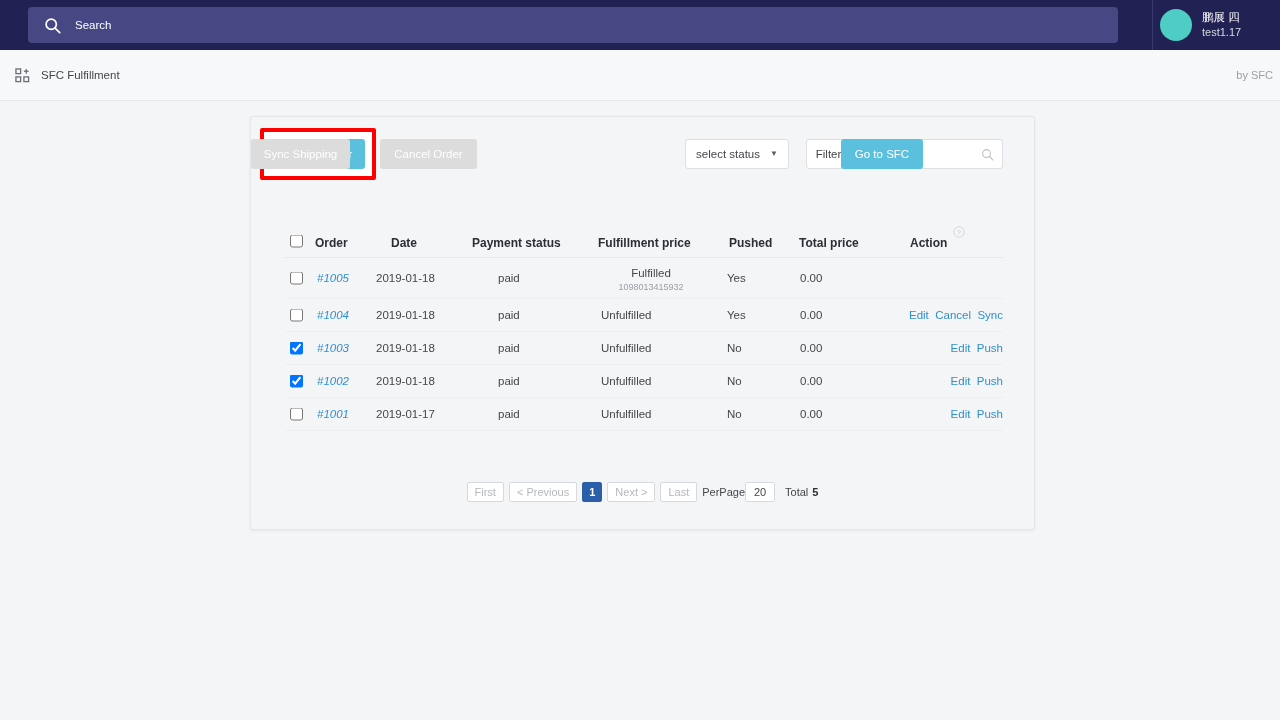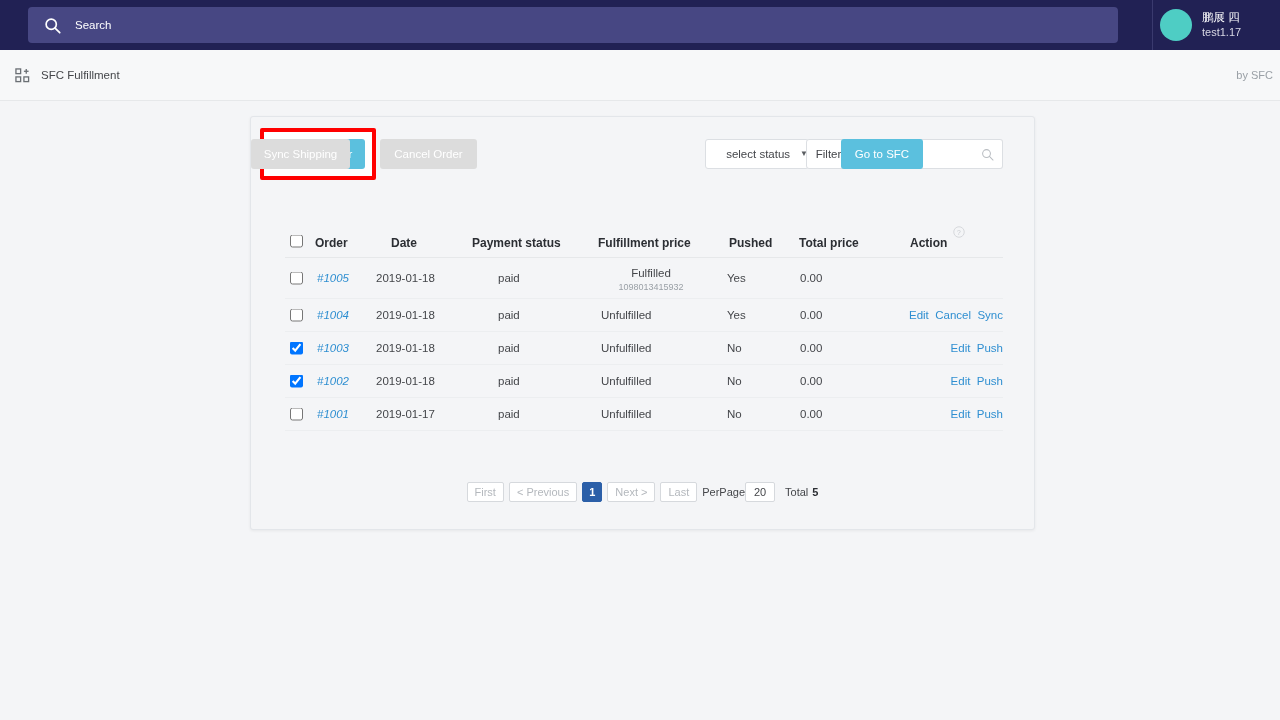--- a/index.html
+++ b/index.html
@@ -172,23 +172,22 @@
     position: absolute;
     left: 434px; top: 0;
     width: 104px; height: 30px;
     background: #ffffff;
     border: 1px solid #dcdfe3;
     border-radius: 3px;
     font-size: 11.5px;
     color: #44464a;
     display: flex;
     align-items: center;
-    justify-content: flex-end;
-    cursor: pointer;
-    margin-left: 20px;
+    justify-content: center;
+    cursor: pointer;
   }
   .select-status .caret, .filter-box .caret {
     font-size: 8px;
     color: #5a5d61;
     margin-left: 10px;
     line-height: 1;
   }
   .filter-box {
     position: absolute;
     left: 555px; top: 0;

